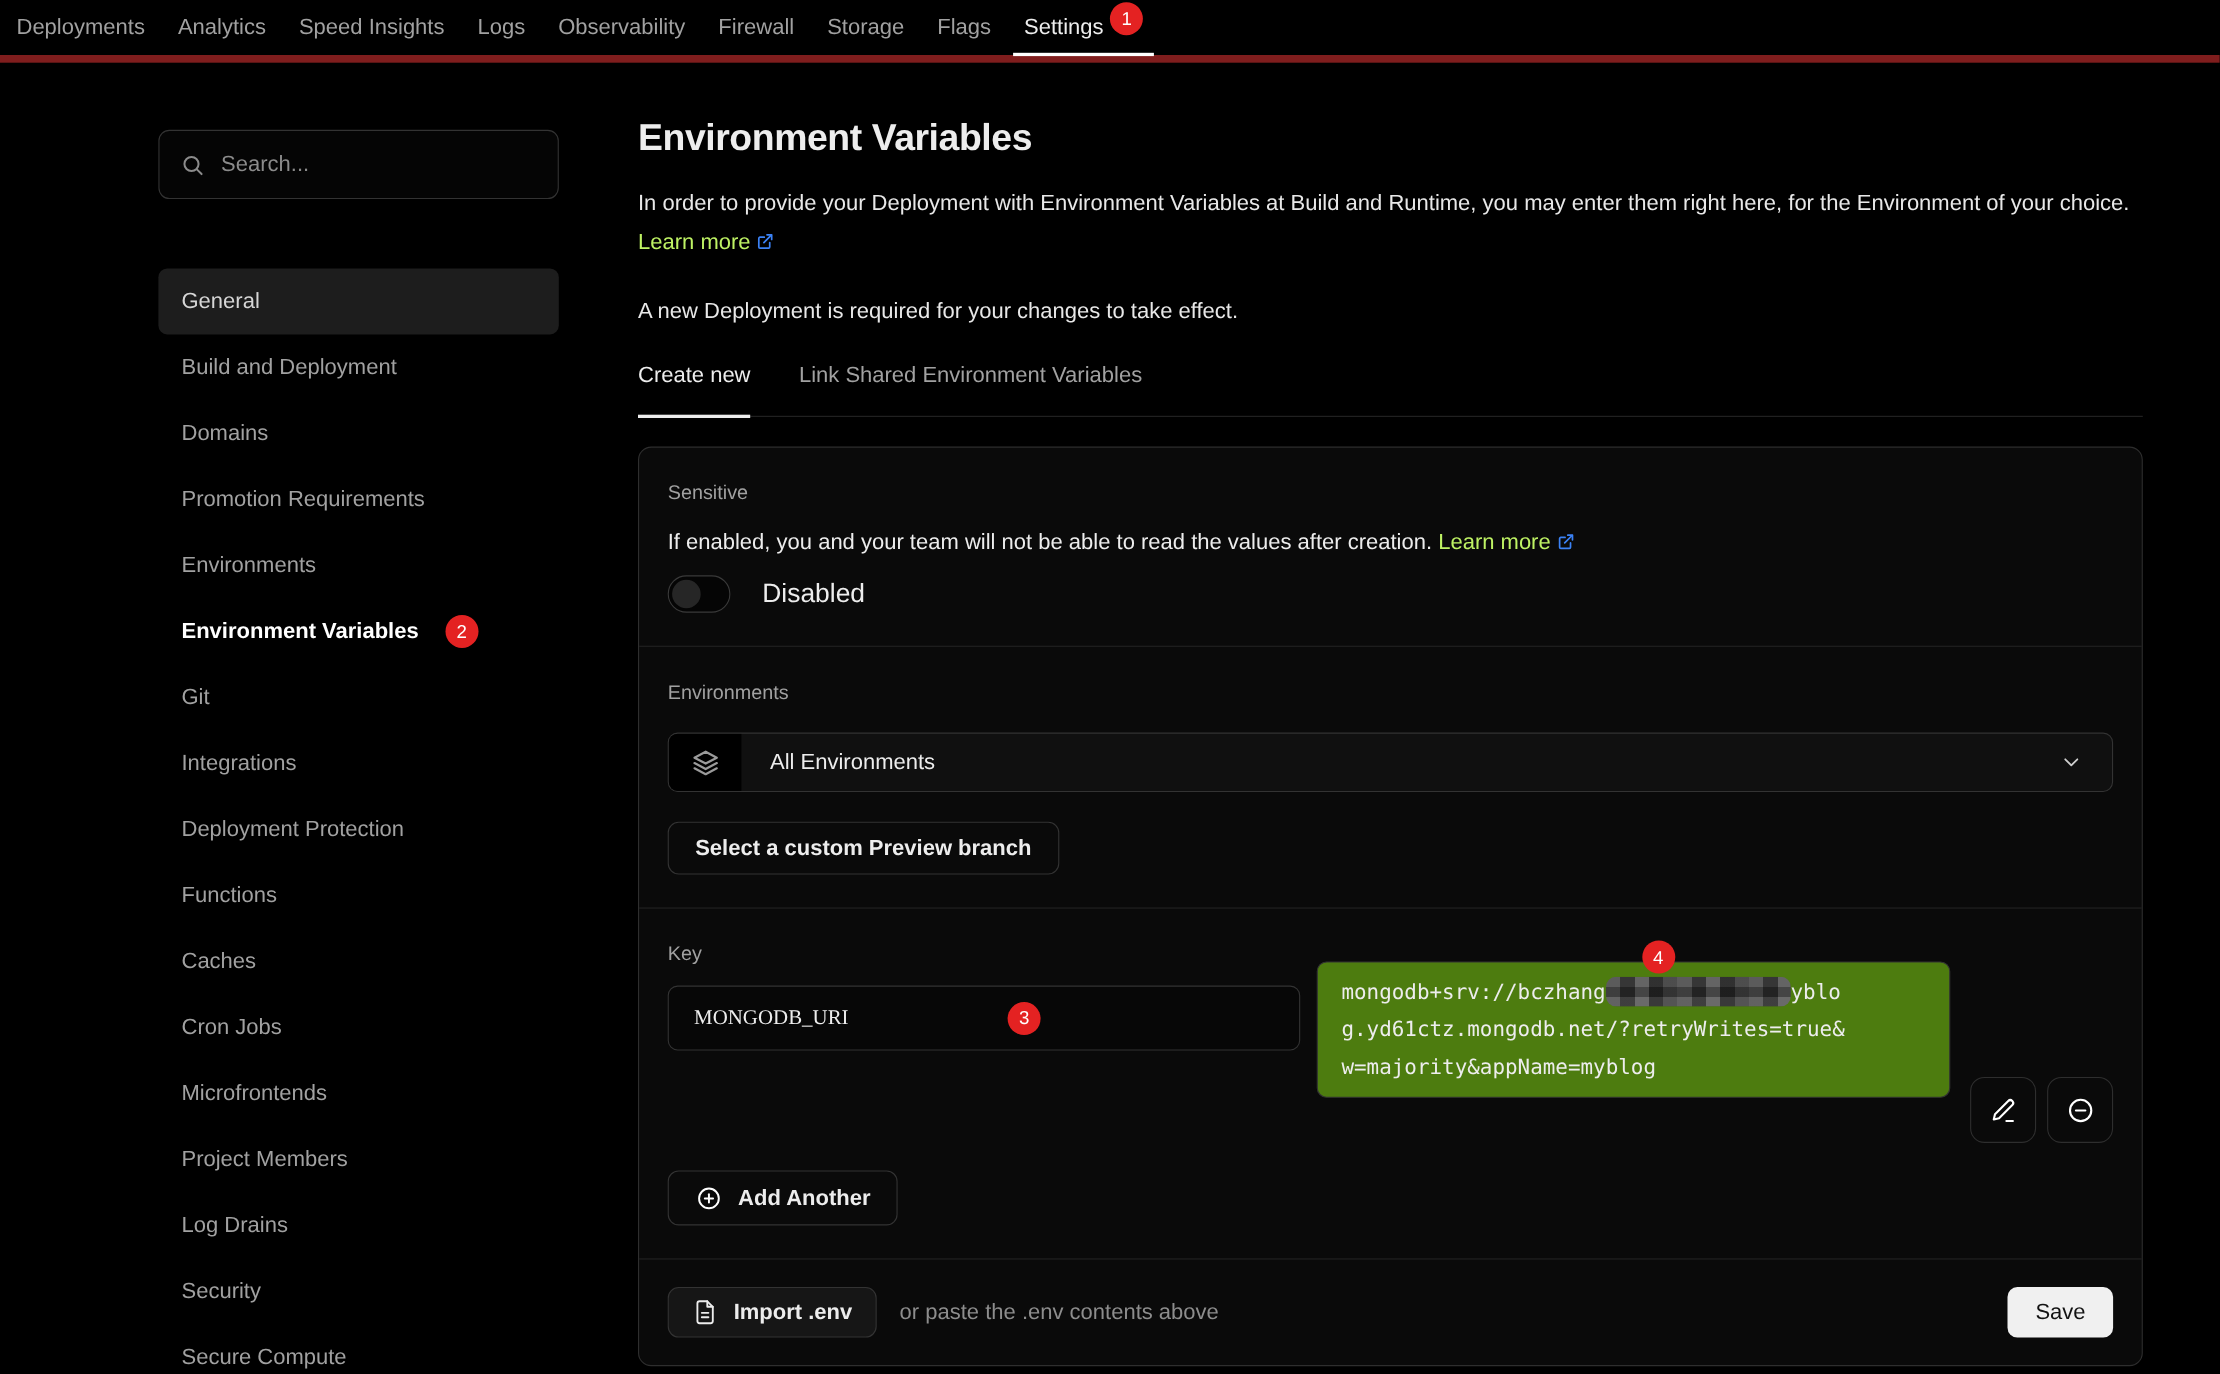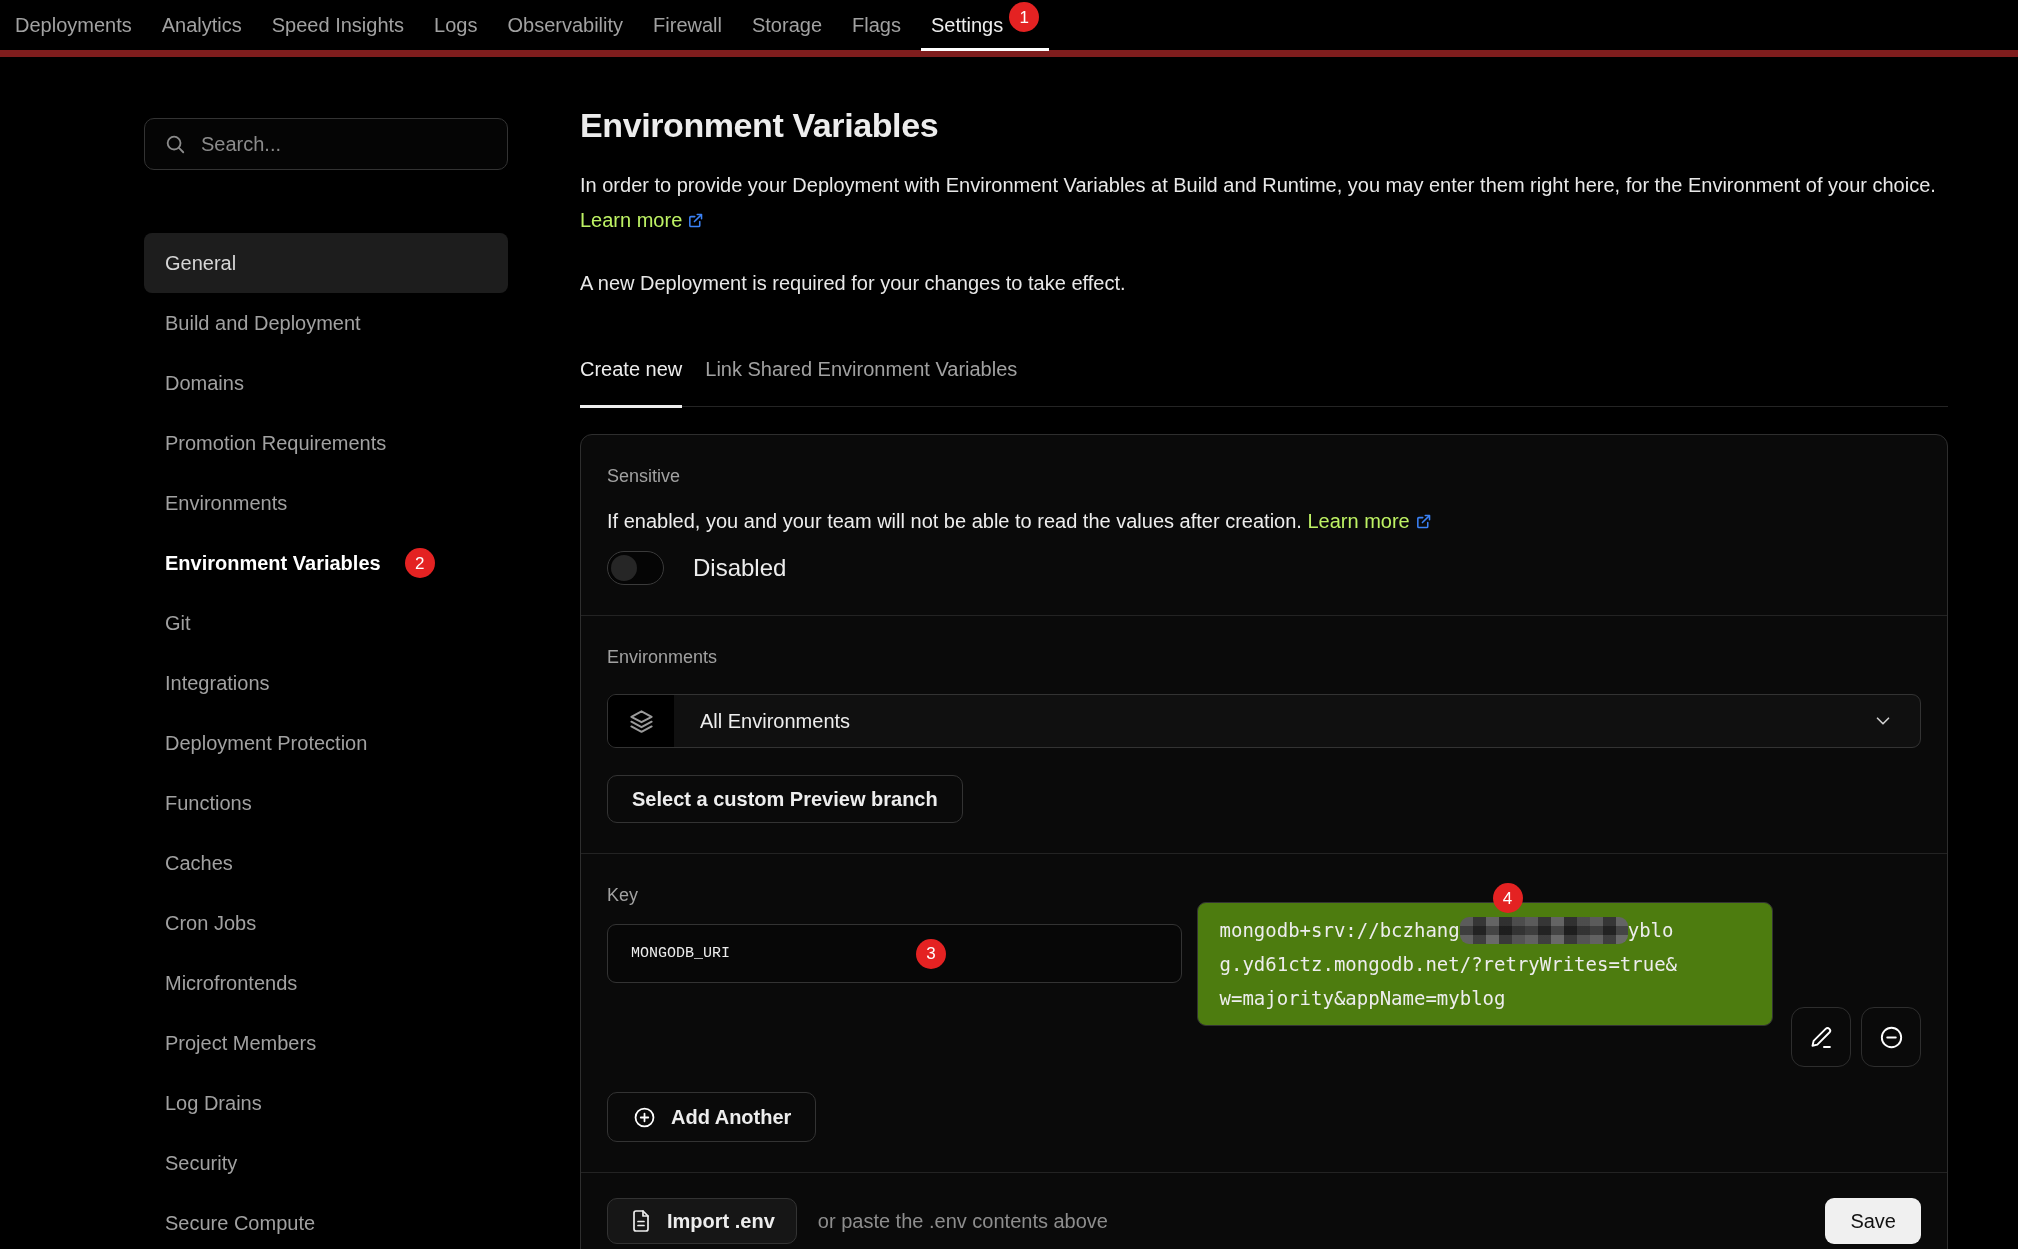--- a/index.html
+++ b/index.html
@@ -28,21 +28,21 @@
   .num-badge {
     min-width:30px; height:30px; border-radius:50%; background:#e42222; color:#fff;
     font-size:17px; font-weight:500; display:inline-flex; align-items:center; justify-content:center;
     line-height:1;
   }
   .nav-item .num-badge { transform:translateY(-8px); margin-left:-4px; }
 
   
   .sidebar { position:absolute; left:144px; top:118px; width:364px; }
   .search {
-    height:52px; border:1px solid #333; border-radius:10px; background:#050505;
+    height:63px; border:1px solid #333; border-radius:10px; background:#050505;
     display:flex; align-items:center; padding:0 19px; gap:15px;
   }
   .search svg { flex:none; }
   .search input {
     background:transparent; border:none; outline:none; width:100%;
     font-size:20px; color:#ededed; font-family:"Liberation Sans", sans-serif;
   }
   .search input::placeholder { color:#8b8b8b; }
   .side-list { margin-top:63px; display:flex; flex-direction:column; }
   .side-item {
@@ -53,21 +53,21 @@
   .side-item.active-page { color:#ffffff; font-weight:700; }
 
   
   .main { position:absolute; left:580px; top:0; width:1368px; }
   .page-title { margin-top:104px; font-size:34px; font-weight:700; letter-spacing:-0.4px; line-height:42px; color:#ededed; }
   .page-desc { margin-top:22px; font-size:20px; line-height:35px; color:#e8e8e8; max-width:1368px; }
   .link-blue { color:#bef264; text-decoration:none; cursor:pointer; white-space:nowrap; }
   .ext-ico { display:inline-block; vertical-align:-2px; margin-left:5px; }
   .page-note { margin-top:28px; font-size:20px; line-height:35px; color:#e8e8e8; }
 
-  .tabs { margin-top:57px; display:flex; gap:23px; border-bottom:1px solid #242424; }
+  .tabs { margin-top:29px; display:flex; gap:44px; border-bottom:1px solid #242424; }
   .tab { font-size:20px; color:#a1a1a1; padding-bottom:24px; cursor:pointer; }
   .tab.active { color:#ededed; font-weight:500; border-bottom:3px solid #ededed; margin-bottom:-2px; }
 
   
   .card { margin-top:27px; background:#0a0a0a; border:1px solid #2e2e2e; border-radius:12px; }
   .section { padding:30px 26px; }
   .section + .section { border-top:1px solid #232323; }
   .sec-label { font-size:18px; color:#a1a1a1; line-height:22px; }
   .sens-desc { margin-top:21px; font-size:20px; line-height:26px; color:#ededed; }
   .toggle-row { margin-top:17px; display:flex; align-items:center; gap:29px; }
@@ -93,21 +93,21 @@
   .kv-grid { margin-top:0; display:flex; align-items:flex-start; }
   .col-key { width:577px; }
   .col-value { width:579px; margin-left:15px; position:relative; }
   .kv-label { font-size:18px; color:#a1a1a1; line-height:22px; }
   .key-input-wrap {
     margin-top:18px; height:59px; border:1px solid #333; border-radius:9px; background:#070707;
     display:flex; align-items:center; padding:0 23px; gap:55px;
   }
   .key-input-wrap input {
     background:transparent; border:none; outline:none; flex:0 0 auto; width:230px;
-    font-family:Liberation Mono, monospace; font-size:15px; color:#ededed;
+    font-family:Liberation Serif, serif; font-size:19px; color:#ededed;
   }
   .value-box {
     margin-top:18px; height:124px; border:1px solid #333; border-radius:9px; background:#4d7c0f;
     padding:10px 22px; font-family:"DejaVu Sans Mono", monospace; font-size:19px; line-height:34px; color:#ededed;
     overflow:hidden; cursor:text;
   }
   .redact {
     display:inline-block; width:168px; height:27px; border-radius:9px; vertical-align:-7px;
     background-color:#3a3a3a;
     background-image:

